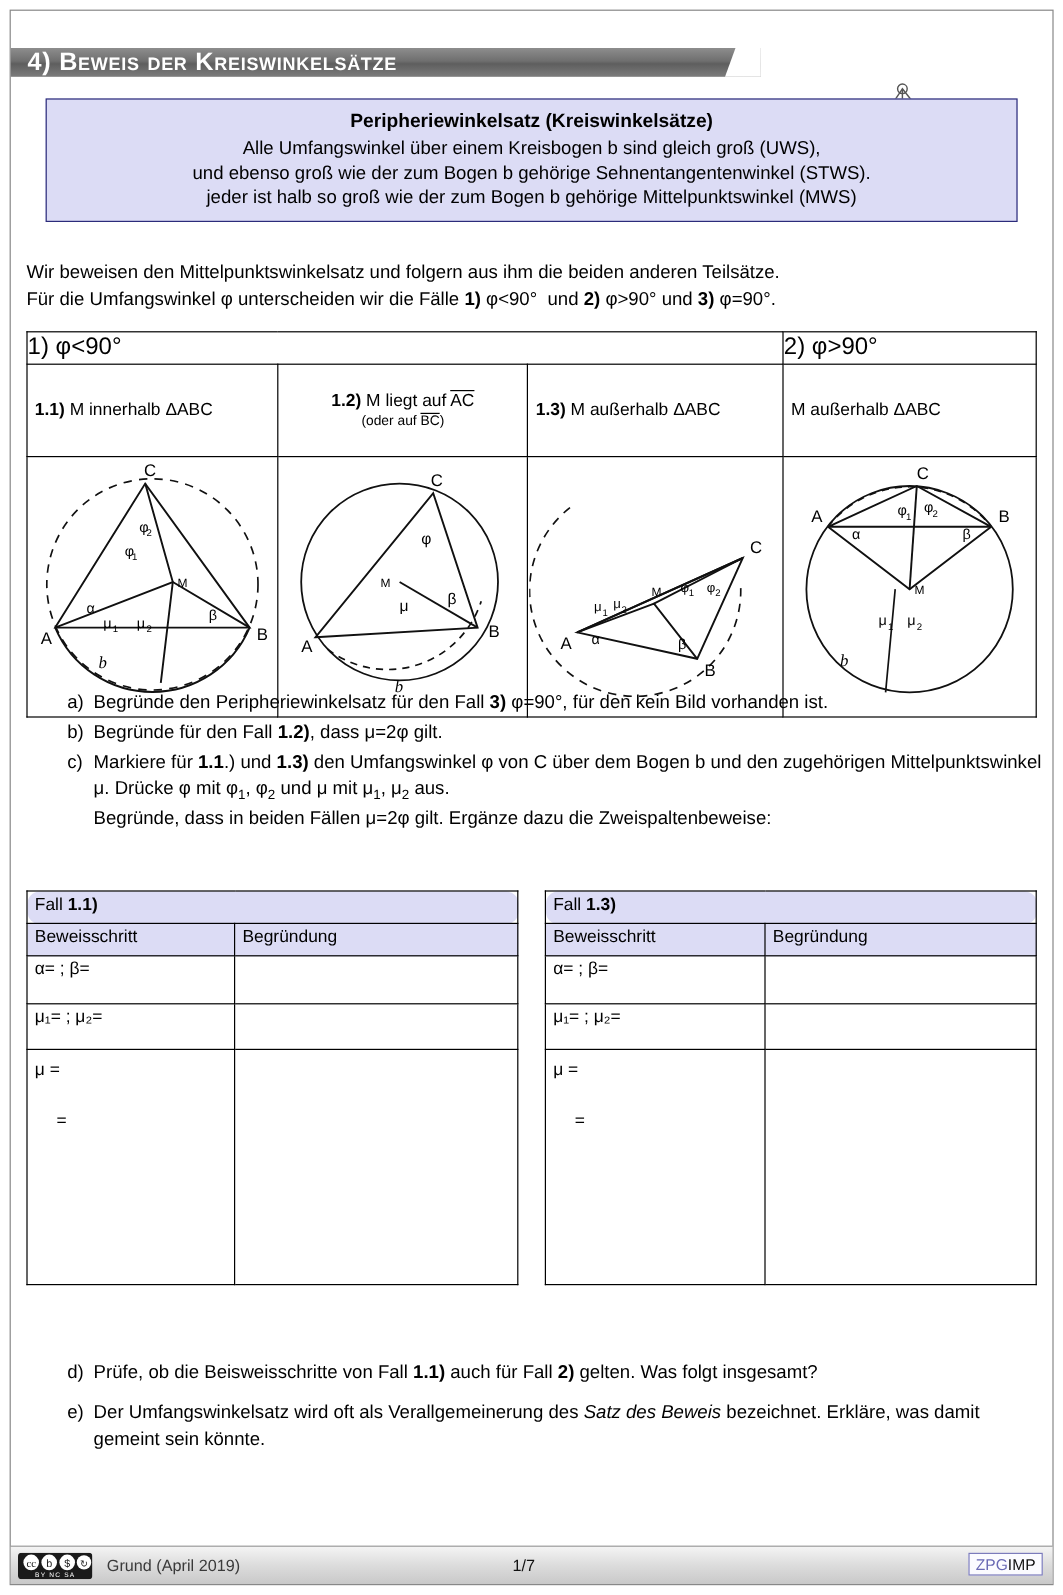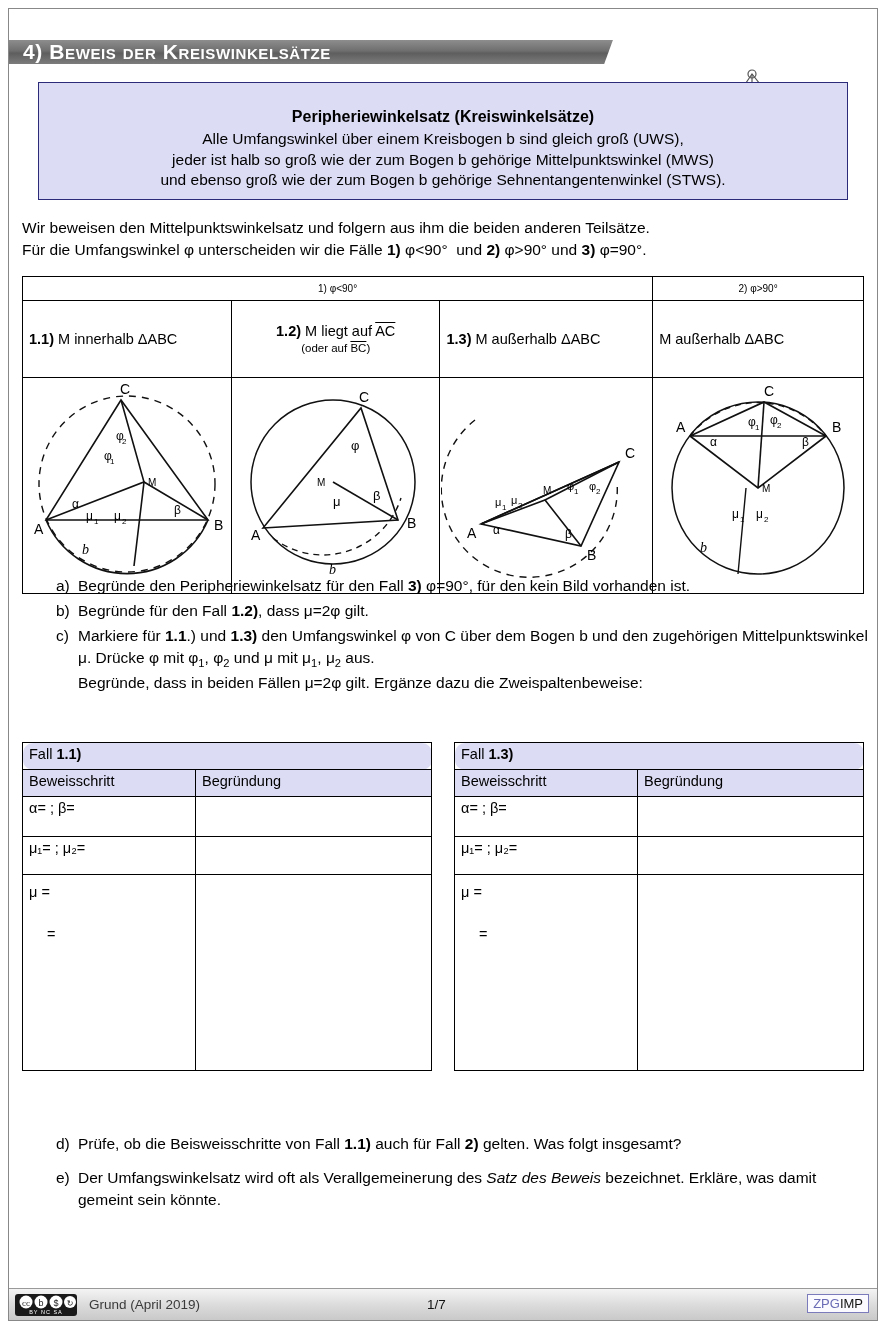--- a/index.html
+++ b/index.html
@@ -82,21 +82,21 @@
   }
 
   
   .theorem-box {
     position: absolute;
     left: 38px; top: 82px;
     width: 810px;
     border: 1px solid #2b2b7a;
     background: #dcdcf5;
     box-sizing: border-box;
-    padding: 23px 6px 9px 6px;
+    padding: 8px 6px 9px 6px;
     text-align: center;
     line-height: 1.32;
     font-size: 15.5px;
   }
   .theorem-title {
     font-weight: bold;
     font-size: 16px;
     margin-bottom: 2px;
   }
 
@@ -116,23 +116,22 @@
     width: 842px;
     border-collapse: collapse;
     font-size: 14.5px;
   }
   .case-table td {
     border: 1px solid #000;
     padding: 0;
     vertical-align: middle;
   }
   .case-head {
-    text-align: center;
     height: 20px;
-    font-size: 10px;
+    font-size: 20px;
     padding: 1px 0 2px 0 !important;
   }
   .case-sub {
     height: 36px;
     padding: 20px 6px !important;
     font-size: 14.5px;
   }
   .case-sub .small {
     font-size: 11.5px;
   }
@@ -283,22 +282,22 @@
           <path d="M45 8 L45 42" stroke="#555" stroke-width="1.2" fill="none"></path>
           <path d="M22 42 L60 20" stroke="#555" stroke-width="1.2" fill="none"></path>
         </svg>
       </div>
     </div>
   </div>
 
   <div class="theorem-box">
     <div class="theorem-title">Peripheriewinkelsatz  (Kreiswinkelsätze)</div>
     <div>Alle Umfangswinkel über einem Kreisbogen b sind gleich groß (UWS),</div>
+    <div>und ebenso groß wie der zum Bogen b gehörige Sehnentangentenwinkel (STWS).</div>
     <div>jeder ist halb so groß wie der zum Bogen b gehörige Mittelpunktswinkel (MWS)</div>
-    <div>und ebenso groß wie der zum Bogen b gehörige Sehnentangentenwinkel (STWS).</div>
   </div>
 
   <div class="intro">
     <div>Wir beweisen den Mittelpunktswinkelsatz und folgern aus ihm die beiden anderen Teilsätze.</div>
     <div>
       Für die Umfangswinkel φ unterscheiden wir die Fälle <b>1)</b> φ&lt;90°&nbsp; und <b>2)</b> φ&gt;90° und <b>3)</b> φ=90°.
     </div>
   </div>
 
   <table class="case-table">

